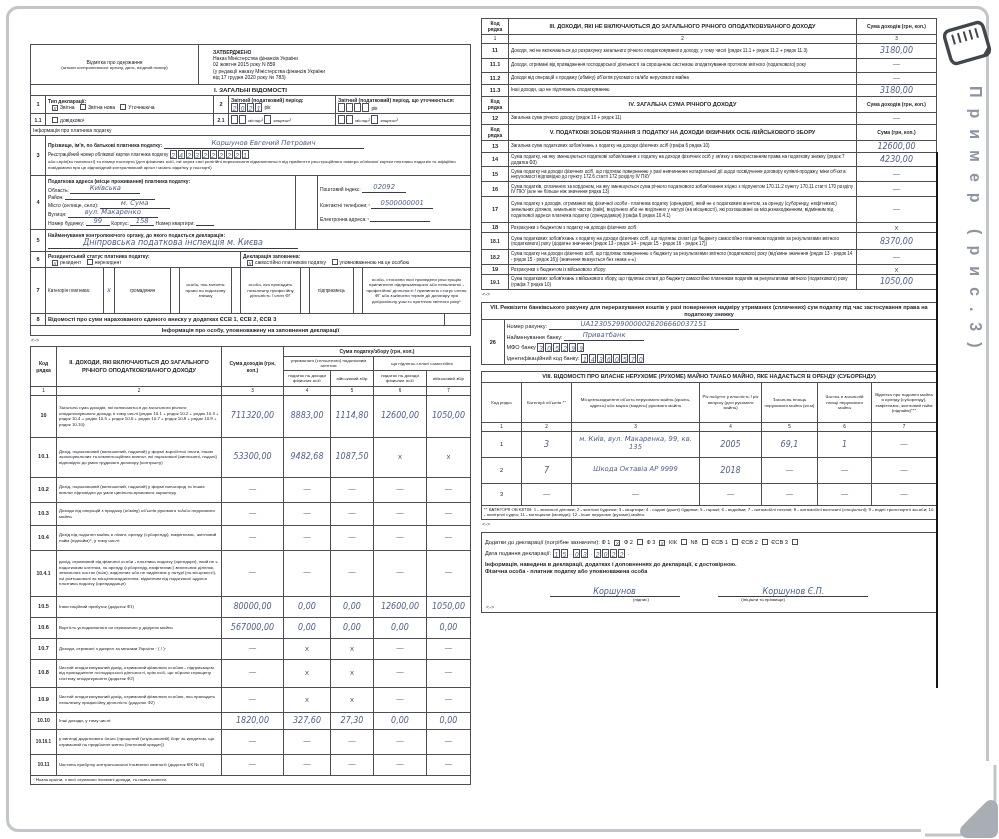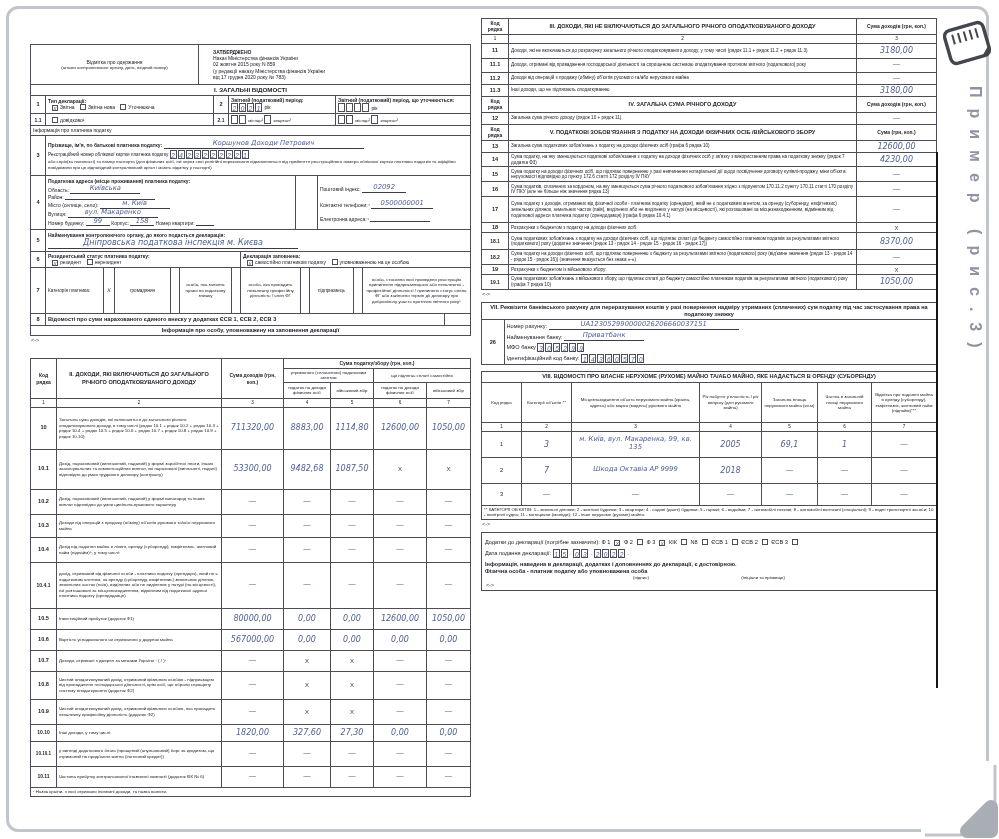--- a/index.html
+++ b/index.html
@@ -22,21 +22,21 @@
   .b{font-weight:bold;}
   .c{text-align:center;}
   .bar{border:1px solid #4d4d58;text-align:center;padding:1px 2px;}
   .hw{font-family:"DejaVu Sans",sans-serif;font-style:italic;color:#4e6094;font-size:8px;line-height:1.15;}
   .hws{font-family:"DejaVu Sans",sans-serif;font-style:italic;color:#4e6094;font-size:6.8px;line-height:1.15;}
   .xv{font-style:normal;color:#3c3c46;font-size:6px;font-family:"Liberation Sans",sans-serif;}
   .cb{display:inline-block;width:6px;height:6px;border:1px solid #4d4d58;vertical-align:-1px;text-align:center;line-height:5px;font-size:6px;margin:0 2px 0 4px;color:#4e6094;font-style:italic;}
   .db{display:inline-block;width:7px;height:9px;border:1px solid #4d4d58;margin:0 1px 0 0;text-align:center;line-height:9px;font-size:6.4px;color:#4e6094;font-style:italic;vertical-align:-2px;}
   .ul{display:inline-block;border-bottom:1px solid #3b3b44;text-align:center;vertical-align:bottom;}
   .cont{font-size:5.5px;color:#3c3c46;padding:1px 0 0 1px;}
-  .mt3{margin-top:15px;} .mt5{margin-top:5px;} .mt6{margin-top:6px;}
+  .mt3{margin-top:3px;} .mt5{margin-top:5px;} .mt6{margin-top:6px;}
   .box{border:1px solid #4d4d58;padding:2px 3px;}
   
   .vline{position:absolute;left:936px;top:152px;width:2px;height:536px;background:#15151a;}
   .vlabel{position:absolute;left:966px;top:86px;writing-mode:vertical-rl;font-size:16px;font-weight:bold;color:#8d93a2;letter-spacing:11px;white-space:nowrap;}
   .note-icon{position:absolute;left:938px;top:10px;}
   
   .fold{position:absolute;right:0;bottom:0;width:78px;height:78px;}
   .sec2 td, .sec5 td{padding:1px 2px;}
   .hdrA td{height:40px;}
 </style>
@@ -122,21 +122,21 @@
     <table class="stack">
       <colgroup>
           <col style="width:15px">
           <col>
         </colgroup>
       <tbody>
           <tr style="height:40px">
         <td class="c t55 b">3</td>
         <td>
           <div class="t5"><span class="b">Прізвище, ім'я, по батькові платника податку:</span>
-            <span class="ul hws" style="min-width:200px">Коршунов Доходи Петрович</span></div>
+            <span class="ul hws" style="min-width:200px">Коршунов Евгений Петрович</span></div>
           <div class="t45" style="margin-top:1px"><span>Реєстраційний номер облікової картки платника податку</span>
             <span class="db">2</span><span class="db">4</span><span class="db">2</span><span class="db">3</span><span class="db">2</span><span class="db">2</span><span class="db">2</span><span class="db">2</span><span class="db">2</span><span class="db">1</span>
           </div>
           <div class="t42">або серія(за наявності) та номер паспорта (для фізичних осіб, які через свої релігійні переконання відмовляються від прийняття реєстраційного номера облікової картки платника податків та офіційно повідомили про це відповідний контролюючий орган і мають відмітку у паспорті)</div>
         </td>
       </tr>
     </tbody>
       </table>
 
     <table class="stack">
@@ -146,21 +146,21 @@
           <col style="width:22px">
           <col>
         </colgroup>
       <tbody>
           <tr style="height:54px">
         <td class="c t55 b">4</td>
         <td class="t5">
           <div><span class="b">Податкова адреса (місце проживання) платника податку:</span></div>
           <div><span>Область:</span> <span class="ul hws" style="min-width:70px">Київська</span></div>
           <div><span>Район:</span> <span class="ul" style="min-width:90px"></span></div>
-          <div><span>Місто (селище, село):</span> <span class="ul hws" style="min-width:70px">м. Київ</span></div>
+          <div><span>Місто (селище, село):</span> <span class="ul hws" style="min-width:70px">м. Сума</span></div>
           <div><span>Вулиця:</span> <span class="ul hws" style="min-width:90px">вул. Макаренко</span></div>
           <div><span>Номер будинку:</span> <span class="ul hws" style="min-width:24px">99</span>
                <span>Корпус:</span> <span class="ul hws" style="min-width:24px">158</span>
                <span>Номер квартири:</span> <span class="ul" style="min-width:18px"></span></div>
         </td>
         <td></td>
         <td class="t5">
           <div style="margin-top:2px"><span>Поштовий індекс:</span> <span class="ul hws" style="min-width:44px">02092</span></div>
           <div style="margin-top:7px"><span>Контактні телефони:⁴</span> <span class="ul hws" style="min-width:62px">0500000001</span></div>
           <div style="margin-top:7px"><span>Електронна адреса:⁴</span> <span class="ul" style="min-width:60px"></span></div>
@@ -642,20 +642,25 @@
         <span>ЄСВ 3</span><span class="cb"></span>
       </div>
       <div class="t55" style="margin-top:3px">
         <span>Дата подання декларації:</span>
         <span class="db">1</span><span class="db">5</span> .
         <span class="db">0</span><span class="db">3</span> .
         <span class="db">2</span><span class="db">0</span><span class="db">2</span><span class="db">2</span> .
       </div>
       <div class="t55 b" style="margin-top:3px">Інформація, наведена в декларації, додатках і доповненнях до декларації, є достовірною.</div>
       <div class="t55 b">Фізична особа - платник податку або уповноважена особа</div>
+      <div class="c" style="margin-top:4px">
+        <span class="ul hw" style="min-width:130px">Коршунов</span>
+        <span style="display:inline-block;width:30px"></span>
+        <span class="ul hw" style="min-width:150px">Коршунов Є.П.</span>
+      </div>
       <div class="t42 c">
         <span>(підпис)</span>
         <span style="display:inline-block;width:90px"></span>
         <span>(ініціали та прізвище)</span>
       </div>
       <div class="cont">&lt;-&gt;</div>
     </div>
   </div>
 
   <svg class="note-icon" width="58" height="66" viewBox="0 0 58 66">

